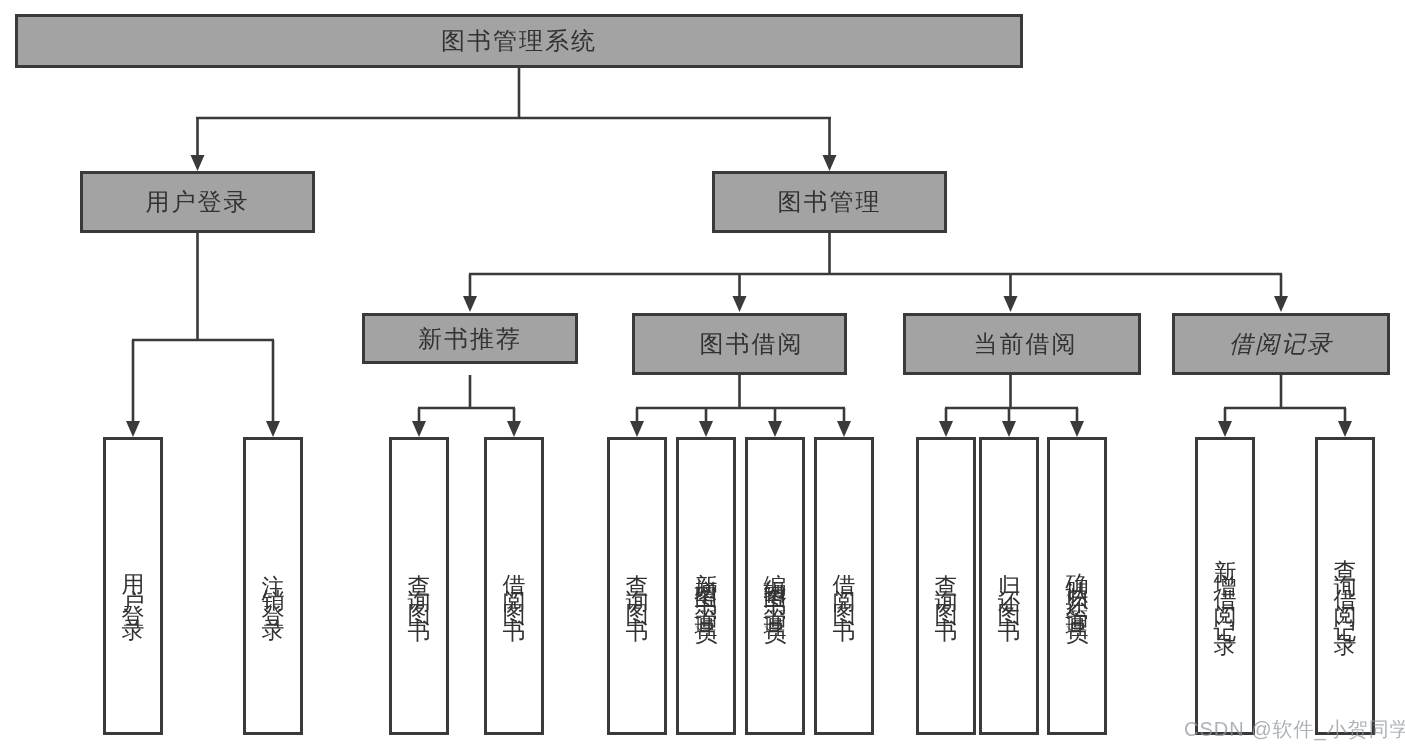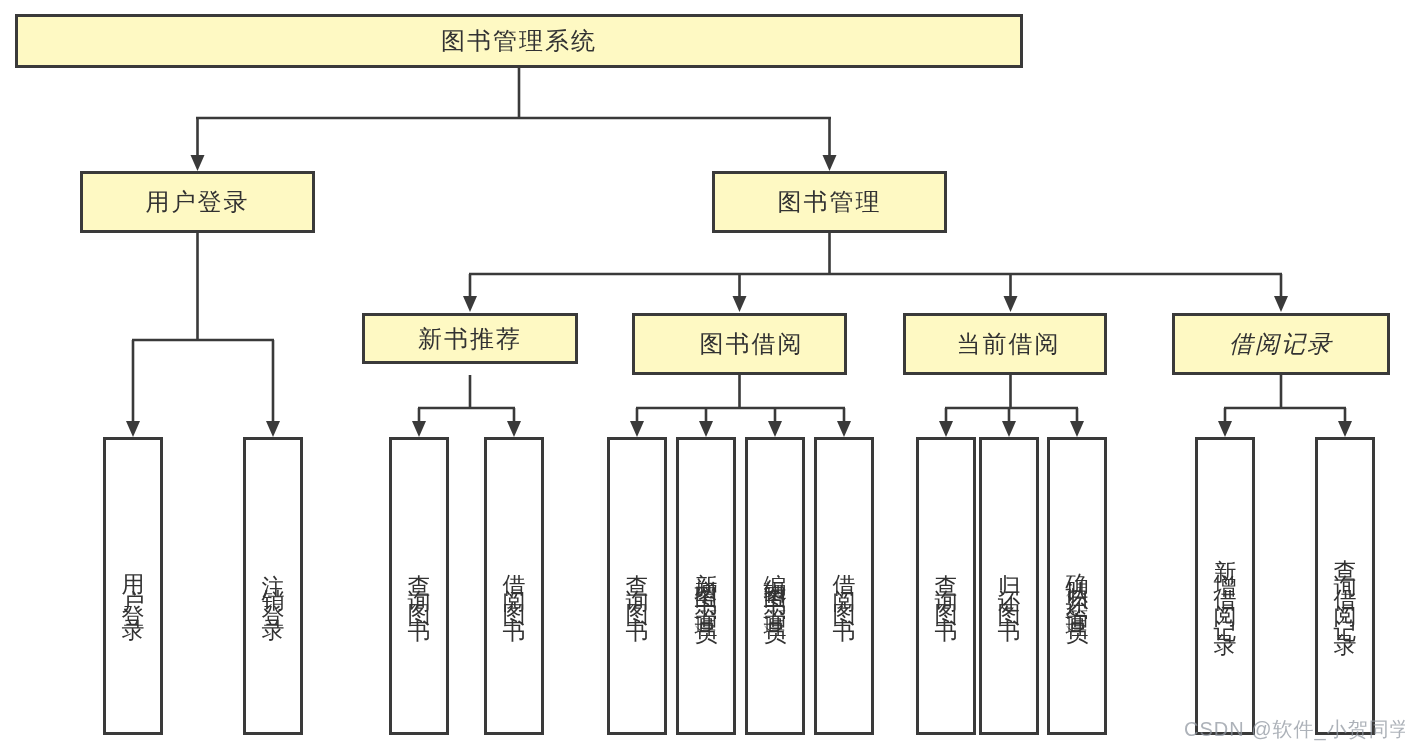--- a/index.html
+++ b/index.html
@@ -8,21 +8,21 @@
     width:1405px;height:747px;
     background:#ffffff;
     font-family:"Liberation Sans","DejaVu Sans",sans-serif;
     overflow:hidden;
   }
   .lines{position:absolute;left:0;top:0;width:1405px;height:747px;}
   .node{
     position:absolute;
     box-sizing:border-box;
     border:3px solid #3a3a3a;
-    background:#fef9c3;
+    background:#a3a3a3;
     display:flex;align-items:center;justify-content:center;
     color:#323232;
     font-size:24px;
     letter-spacing:2px;
     white-space:nowrap;
   }
   .node.root{border-width:3px;}
   .vnode{
     position:absolute;
     box-sizing:border-box;
@@ -105,21 +105,21 @@
   <div class="node" style="left:712px;top:171px;width:235px;height:62px;text-align:right;">
     <span>图书管理</span>
   </div>
 
   <div class="node" style="left:362px;top:313px;width:216px;height:51px;">
     <span>新书推荐</span>
   </div>
   <div class="node" style="left:632px;top:313px;width:215px;height:62px;padding-left:24px;">
     <span>图书借阅</span>
   </div>
-  <div class="node" style="left:903px;top:313px;width:204px;height:62px;padding-left:7px;">
+  <div class="node" style="left:903px;top:313px;width:238px;height:62px;padding-left:7px;">
     <span>当前借阅</span>
   </div>
   <div class="node" style="left:1172px;top:313px;width:218px;height:62px;font-style:italic;">
     <span>借阅记录</span>
   </div>
 
   <div class="vnode" style="left:103px;">
     <span>用户登录</span>
   </div>
   <div class="vnode" style="left:243px;">

